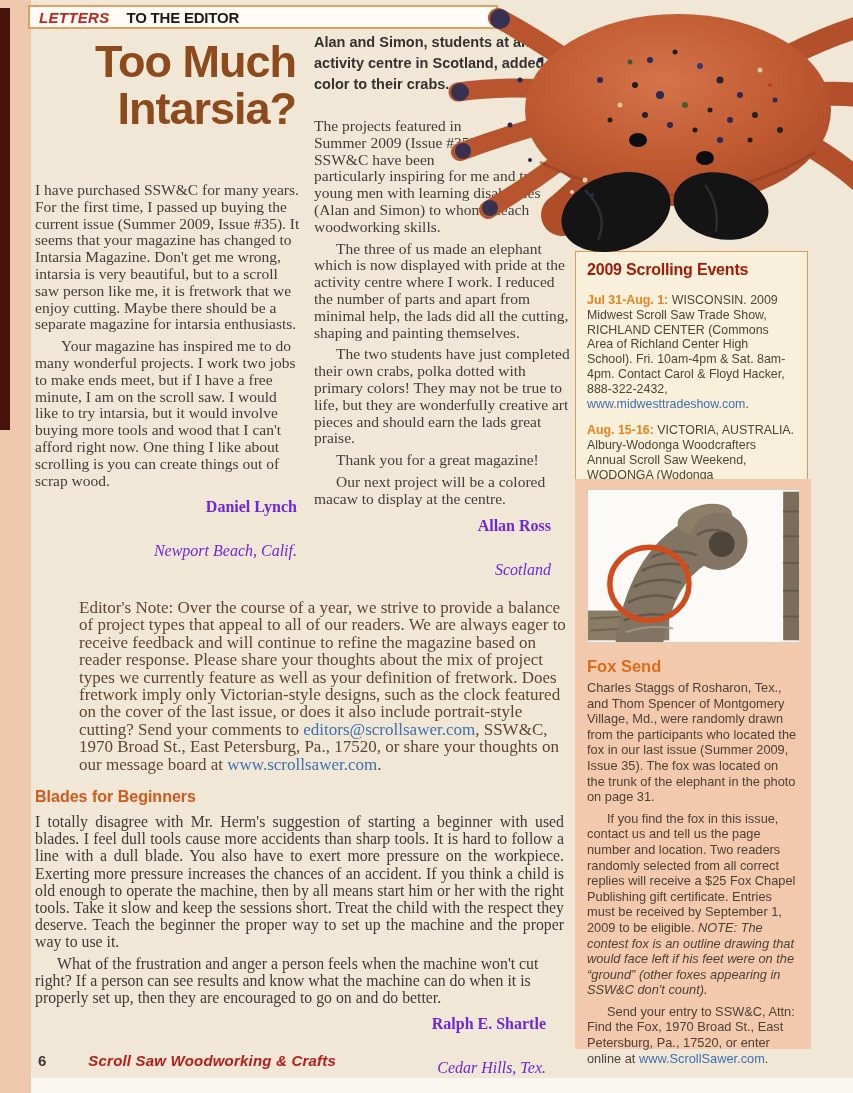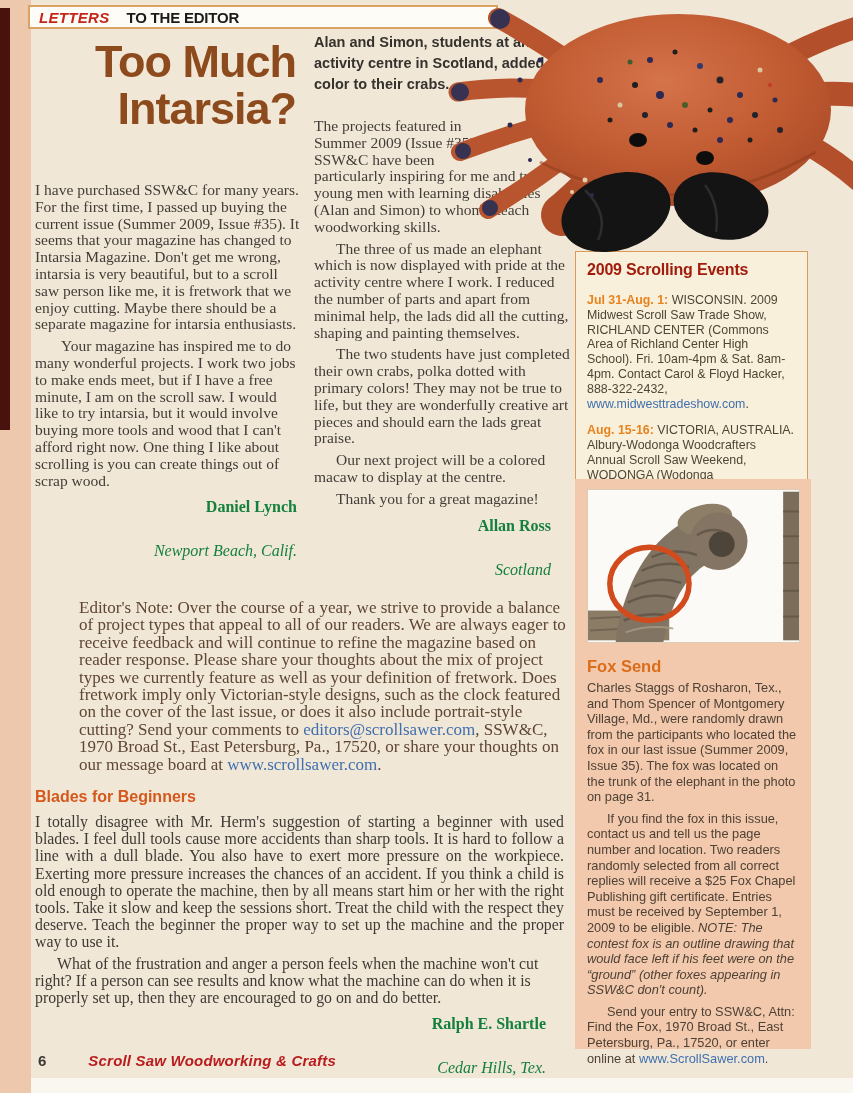--- a/index.html
+++ b/index.html
@@ -28,21 +28,21 @@
   .col-left p + p{text-indent:26px;margin-top:5px;}
 
   .col-mid{position:absolute;left:314px;top:32px;width:259px;}
   .photo-caption{width:232px;font-family:"Liberation Sans",sans-serif;font-weight:bold;
       font-size:14.5px;line-height:21px;color:#35322d;}
   .mid-letter{margin-top:23px;font-size:15.5px;line-height:16.8px;color:#413d37;}
   .mid-letter p{margin:0;}
   .mid-letter p + p{text-indent:22px;margin-top:5px;}
   .crab-spacer{float:right;width:74px;height:36px;}
 
-  .signature{text-align:right;margin-top:8px;font-size:16px;line-height:20px;color:#15803d;}
+  .signature{text-align:right;margin-top:8px;font-size:16px;line-height:20px;color:#6d28d9;}
   .sig-name{font-weight:bold;}
   .sig-loc{font-style:italic;margin-top:24px;}
   .pr4{padding-right:4px;} .pr22{padding-right:22px;} .pr18{padding-right:18px;}
 
   
   .editor-note{position:absolute;left:79px;top:599px;width:489px;
       font-size:17px;line-height:17.4px;color:#5e4633;}
   a.link{color:#3f6fae;text-decoration:none;cursor:pointer;}
 
   
@@ -106,22 +106,22 @@
     </div>
   </div>
 
   <div class="col-mid">
     <div class="photo-caption">Alan and Simon, students at an activity centre in Scotland, added color to their crabs.</div>
     <div class="mid-letter">
       <div class="crab-spacer"></div>
       <p>The projects featured in Summer 2009 (Issue #35) of SSW&amp;C have been particularly inspiring for me and two young men with learning disabilities (Alan and Simon) to whom I teach woodworking skills.</p>
       <p>The three of us made an elephant which is now displayed with pride at the activity centre where I work. I reduced the number of parts and apart from minimal help, the lads did all the cutting, shaping and painting themselves.</p>
       <p>The two students have just completed their own crabs, polka dotted with primary colors! They may not be true to life, but they are wonderfully creative art pieces and should earn the lads great praise.</p>
+      <p>Thank you for a great magazine!</p>
       <p>Our next project will be a colored macaw to display at the centre.</p>
-      <p>Thank you for a great magazine!</p>
       <div class="signature pr22">
         <div class="sig-name">Allan Ross</div>
         <div class="sig-loc">Scotland</div>
       </div>
     </div>
   </div>
 
   <svg class="crab" viewBox="0 0 433 257" aria-hidden="true">
     <defs>
       <radialGradient id="crabBody" cx="45%" cy="35%" r="75%">

